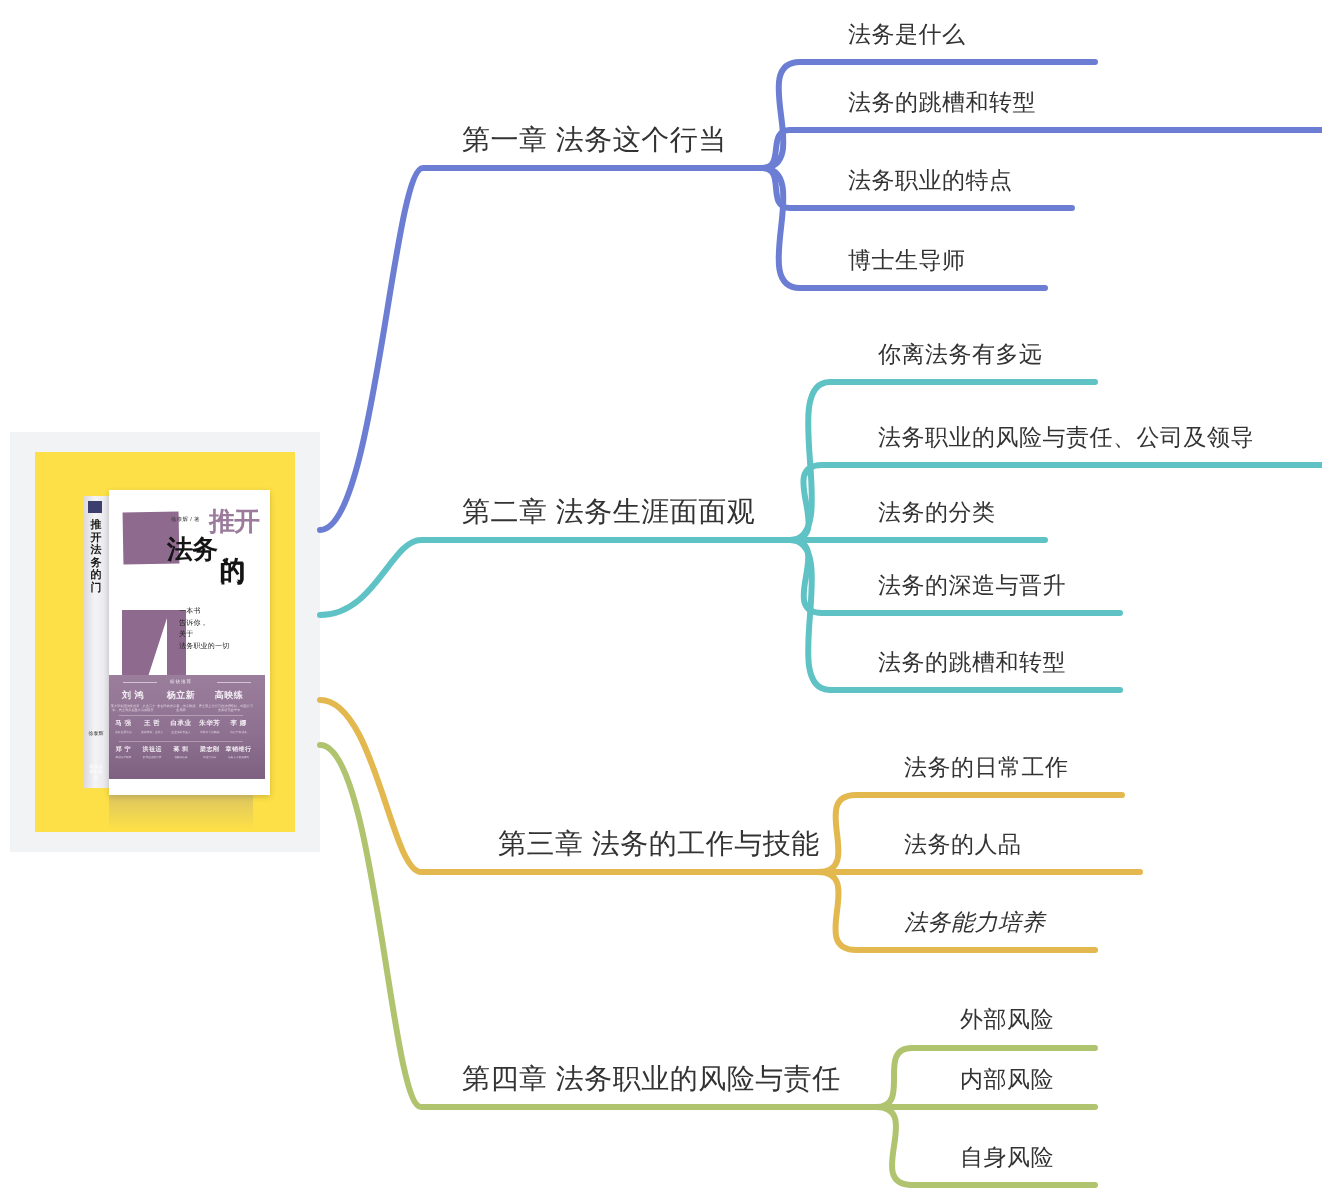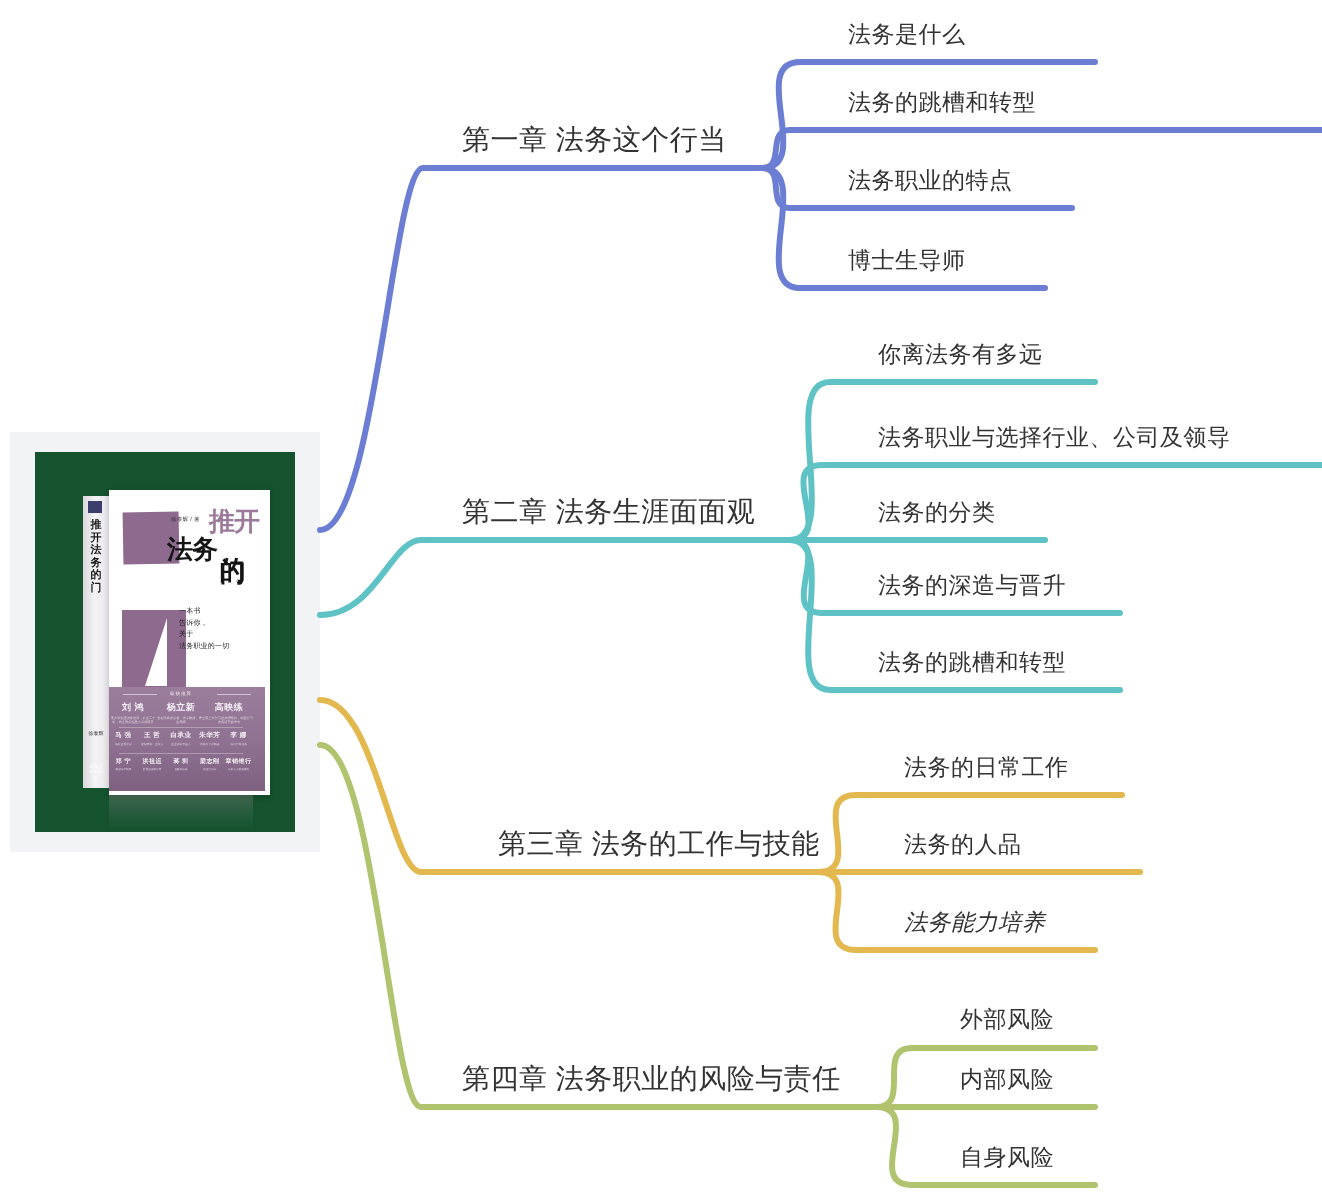--- a/index.html
+++ b/index.html
@@ -27,21 +27,21 @@
     height: 420px;
     background: #f2f3f4;
     box-sizing: border-box;
   }
   #book-inner {
     position: absolute;
     left: 25px;
     top: 20px;
     width: 260px;
     height: 380px;
-    background: #14532d;
+    background: #fde047;
   }
   #book-3d {
     position: absolute;
     left: 48px;
     top: 38px;
     width: 170px;
     height: 305px;
   }
   
   #book-spine {
@@ -174,21 +174,21 @@
     left: 70px;
     top: 115px;
     font-size: 7px;
     line-height: 11.5px;
     color: #222;
     letter-spacing: 0.2px;
   }
   #cover-band {
     position: absolute;
     left: 0;
-    bottom: 4px;
+    bottom: 16px;
     width: 156px;
     height: 104px;
     background: linear-gradient(to bottom, #9b7d9c 0%, #8e7090 55%, #7e6181 100%);
     color: #f3eef4;
     overflow: hidden;
   }
   #band-caption {
     position: absolute;
     top: 4px;
     left: 0;
@@ -399,21 +399,21 @@
   </svg>
 
   <div id="labels-layer">
       <div class="node-label chapter-label" style="left: 462px; top: 123px;"><span>第一章 法务这个行当</span></div>
       <div class="node-label leaf-label" style="left: 848px; top: 18px;"><span>法务是什么</span></div>
       <div class="node-label leaf-label" style="left: 848px; top: 86px;"><span>法务的跳槽和转型</span></div>
       <div class="node-label leaf-label" style="left: 848px; top: 164px;"><span>法务职业的特点</span></div>
       <div class="node-label leaf-label" style="left: 848px; top: 244px;"><span>博士生导师</span></div>
       <div class="node-label chapter-label" style="left: 462px; top: 495px;"><span>第二章 法务生涯面面观</span></div>
       <div class="node-label leaf-label" style="left: 878px; top: 338px;"><span>你离法务有多远</span></div>
-      <div class="node-label leaf-label" style="left: 878px; top: 421px;"><span>法务职业与选择行业、公司及领导</span></div>
+      <div class="node-label leaf-label" style="left: 878px; top: 421px;"><span>法务职业的风险与责任、公司及领导</span></div>
       <div class="node-label leaf-label" style="left: 878px; top: 496px;"><span>法务的分类</span></div>
       <div class="node-label leaf-label" style="left: 878px; top: 569px;"><span>法务的深造与晋升</span></div>
       <div class="node-label leaf-label" style="left: 878px; top: 646px;"><span>法务的跳槽和转型</span></div>
       <div class="node-label chapter-label" style="left: 462px; top: 827px; margin-left: 36px;"><span>第三章 法务的工作与技能</span></div>
       <div class="node-label leaf-label" style="left: 904px; top: 751px;"><span>法务的日常工作</span></div>
       <div class="node-label leaf-label" style="left: 904px; top: 828px;"><span>法务的人品</span></div>
       <div class="node-label leaf-label" style="left: 904px; top: 906px; font-style: italic;"><span>法务能力培养</span></div>
       <div class="node-label chapter-label" style="left: 462px; top: 1062px;"><span>第四章 法务职业的风险与责任</span></div>
       <div class="node-label leaf-label" style="left: 960px; top: 1004px; font-family: Liberation Serif, serif;"><span>外部风险</span></div>
       <div class="node-label leaf-label" style="left: 960px; top: 1063px;"><span>内部风险</span></div>

